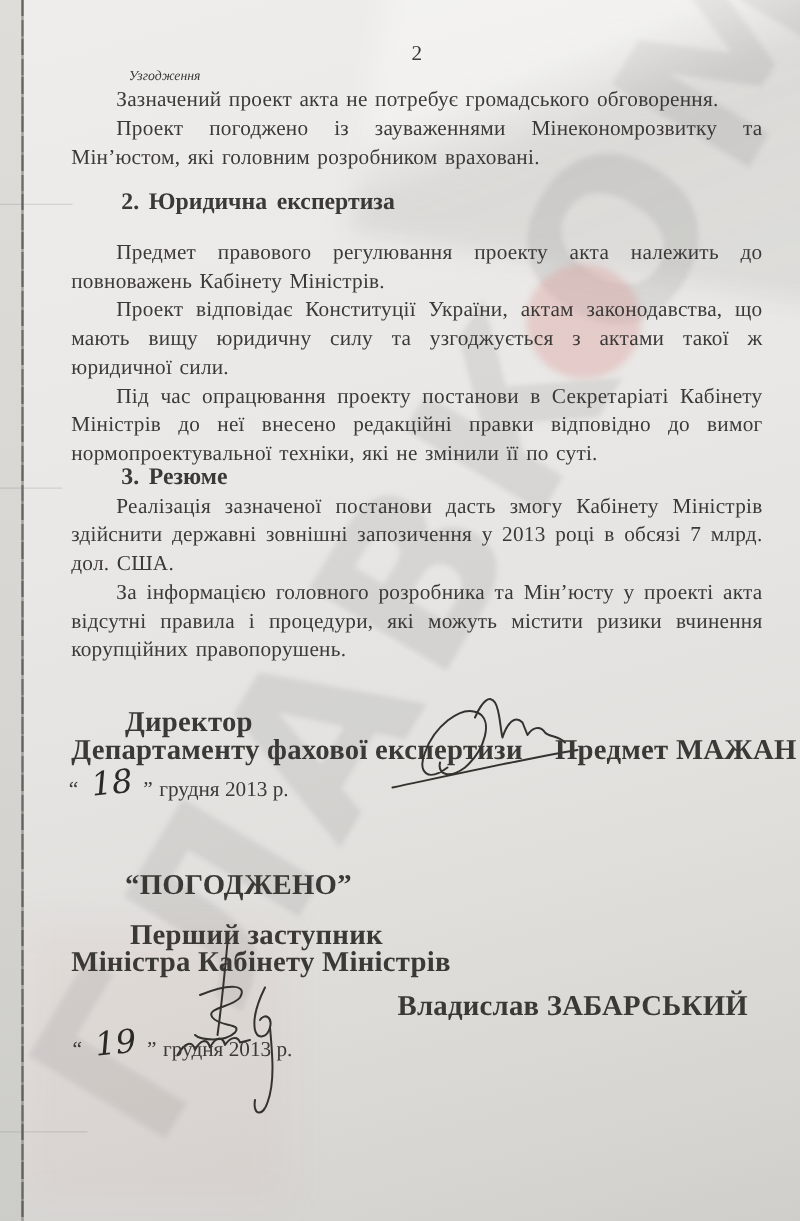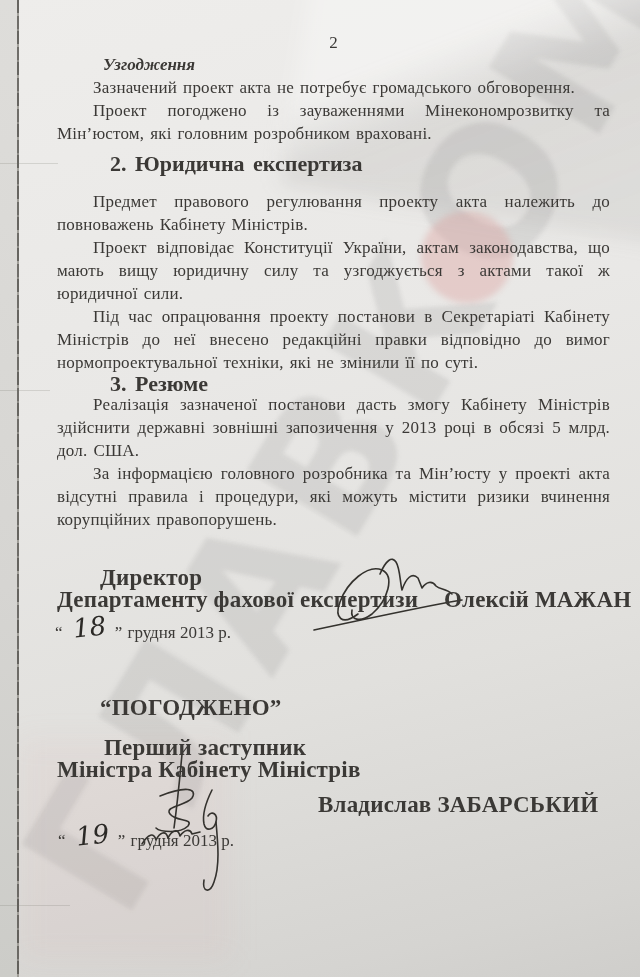--- a/index.html
+++ b/index.html
@@ -31,22 +31,22 @@
     background:rgba(214,170,168,.10);filter:blur(14px);pointer-events:none;}
   .corner-shade{position:absolute;right:-90px;top:-80px;width:430px;height:300px;transform:rotate(9deg);
     background:linear-gradient(150deg,rgba(255,255,255,.30) 40%,rgba(122,120,116,.14) 53%,rgba(122,120,116,.10) 100%);
     filter:blur(10px);pointer-events:none;}
   
   .col{position:absolute;left:57px;width:553px;}
   .pagenum{top:33px;text-align:center;font-size:17px;}
   p.body{margin:0;text-align:justify;text-indent:36px;font-size:17px;line-height:23px;
     letter-spacing:.2px;word-spacing:1.5px;}
   .sec-a{top:55px;}
-  .h-italic{font-style:italic;margin:0 0 1px 46px;font-size:17px;font-weight:bold;}
-  .h-bold{position:absolute;left:110px;font-weight:bold;font-size:22px;word-spacing:3px;}
+  .h-italic{font-style:italic;margin:0 0 1px 46px;font-size:11px;}
+  .h-bold{position:absolute;left:97px;font-weight:bold;font-size:19px;word-spacing:3px;}
   .h2{top:151px;}
   .h3{top:371px;}
   .sec-b{top:190px;}
   .sec-c{top:393px;}
   
   .blk{position:absolute;font-weight:bold;font-size:23px;line-height:22px;letter-spacing:.2px;}
   .t1a{left:100px;top:567px;}
   .t1b{left:57px;top:589px;}
   .n1{left:444px;top:589px;}
   .pg{left:100px;top:697px;text-align:center;}
@@ -91,32 +91,32 @@
 
   <div class="h-bold h2">2. Юридична експертиза</div>
   <div class="col sec-b" style="position:absolute;">
     <p class="body">Предмет правового регулювання проекту акта належить до повноважень Кабінету Міністрів.</p>
     <p class="body">Проект відповідає Конституції України, актам законодавства, що мають вищу юридичну силу та узгоджується з актами такої ж юридичної сили.</p>
     <p class="body">Під час опрацювання проекту постанови в Секретаріаті Кабінету Міністрів до неї внесено редакційні правки відповідно до вимог нормопроектувальної техніки, які не змінили її по суті.</p>
   </div>
 
   <div class="h-bold h3">3. Резюме</div>
   <div class="col sec-c" style="position:absolute;">
-    <p class="body">Реалізація зазначеної постанови дасть змогу Кабінету Міністрів здійснити державні зовнішні запозичення у 2013 році в обсязі 5 млрд. дол. США.</p>
+    <p class="body">Реалізація зазначеної постанови дасть змогу Кабінету Міністрів здійснити державні зовнішні запозичення у 2013 році в обсязі 7 млрд. дол. США.</p>
     <p class="body">За інформацією головного розробника та Мін’юсту у проекті акта відсутні правила і процедури, які можуть містити ризики вчинення корупційних правопорушень.</p>
   </div>
 
   <div class="blk t1a">Директор</div>
   <div class="blk t1b">Департаменту фахової експертизи</div>
   <svg class="sig sig1" width="152" height="88" viewBox="0 0 152 88">
     <path d="M46 62 C30 74 22 66 28 50 C35 30 56 12 70 18 C83 24 76 48 60 62 C48 71 38 68 40 58"></path>
     <path d="M68 22 C74 8 80 4 84 10 C88 16 88 30 90 38 C94 26 100 20 106 26 L110 36 C114 30 120 28 124 34 C128 38 134 36 140 42"></path>
     <path d="M2 78 C40 70 95 58 138 50 L150 48"></path>
   </svg>
-  <div class="blk n1">Олексій МАЖАН</div>
+  <div class="blk n1">Предмет МАЖАН</div>
   <div class="dateline d1">
     <span class="q">“</span><span class="day">18</span><span class="q">”</span>
     <span>грудня 2013 р.</span>
   </div>
 
   <div class="blk pg">“ПОГОДЖЕНО”</div>
   <div class="blk t2a">Перший заступник</div>
   <div class="blk t2b">Міністра Кабінету Міністрів</div>
   <svg class="sig sig2" width="102" height="152" viewBox="0 0 102 152">
     <path d="M52 6 C50 28 47 58 44 80"></path>

